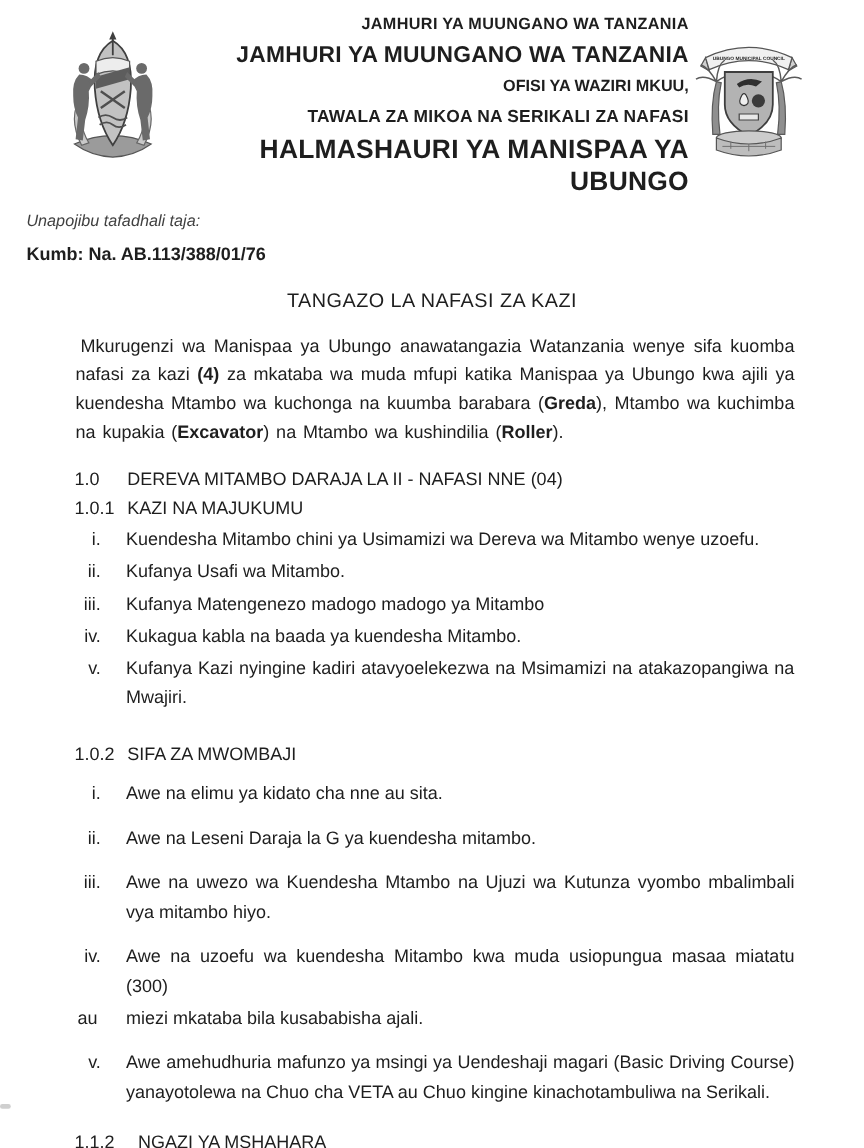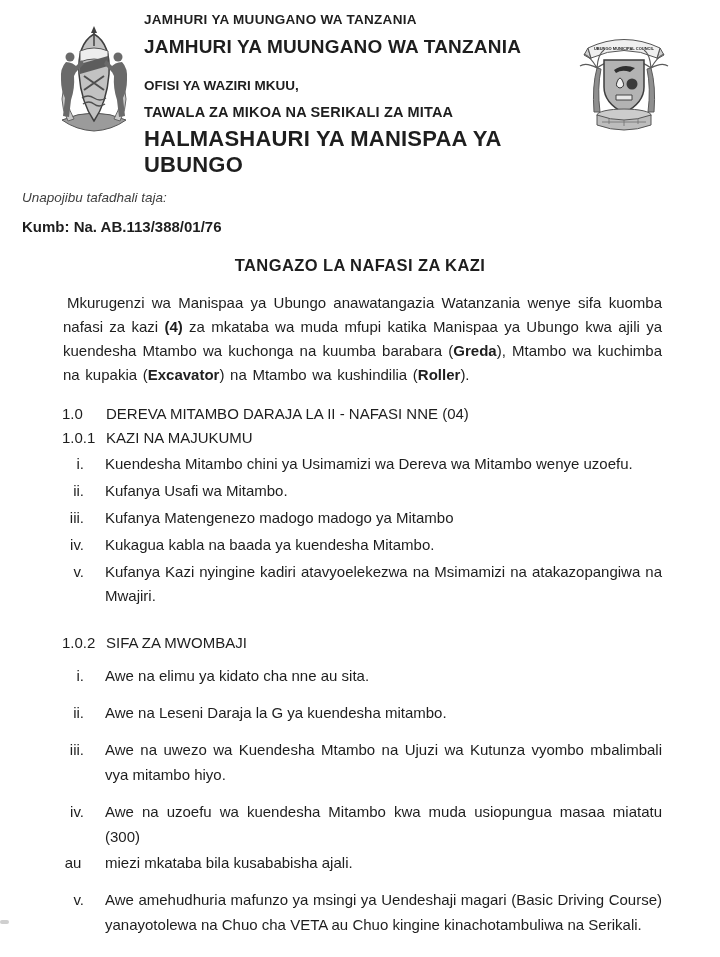--- a/index.html
+++ b/index.html
@@ -6,32 +6,32 @@
   .page {
     position:relative; width:720px; height:957px; margin:0 auto;
     background:#ffffff; color:#1e1e1e; overflow:hidden;
     font-family:"Liberation Sans", sans-serif;
   }
   
   .hdr { display:flex; padding-top:8px; }
   .emblem { flex:0 0 100px; width:100px; margin-top:16px; }
   .emblem.left  { margin-left:44px; }
   .emblem.right { margin-right:46px; }
-  .hdr-center { flex:1; text-align:left; padding-top:4px; }
+  .hdr-center { flex:1; text-align:right; padding-top:4px; }
   .h-small   { font-size:13.5px; font-weight:700; letter-spacing:.3px; }
   .h-large   { font-size:19px;   font-weight:700; margin-top:9px; letter-spacing:.2px; }
-  .h-office  { font-size:13.5px; font-weight:700; margin-top:20px; }
+  .h-office  { font-size:13.5px; font-weight:700; margin-top:6px; }
   .h-dept    { font-size:14.5px; font-weight:700; margin-top:11px; letter-spacing:.2px; }
   .h-council { font-size:22px;   font-weight:700; margin-top:6px; letter-spacing:.2px; }
   
   .refnote { margin:12px 0 0 22px; font-style:italic; font-size:13.5px; color:#404040; }
   .refrow  { display:flex; justify-content:space-between; margin:13px 98px 0 22px;
              font-weight:700; font-size:15px; }
   
-  .title { text-align:center; font-weight:700; font-size:16.5px; letter-spacing:.4px; margin-top:21px; }
+  .title { text-align:center; font-weight:400; font-size:16.5px; letter-spacing:.4px; margin-top:21px; }
   .intro { margin:16px 58px 0 63px; font-size:15px; line-height:24px;
            text-align:justify; text-indent:4px; word-spacing:1.5px; }
   .b { font-weight:700; }
   .sec { display:flex; font-weight:400; font-size:15px; margin-left:62px; margin-right:58px; }
   .sec-num  { flex:0 0 44px; }
   .sec-num-wide { flex:0 0 53px; }
   .mt-s10  { margin-top:18px; }
   .mt-s101 { margin-top:7px; }
   .mt-s102 { margin-top:26px; }
   .mt-s112 { margin-top:21px; }
@@ -79,21 +79,21 @@
           <path d="M78 38 Q84 44 83 56 Q83 66 79 74 L81 92 L75 93 L73 76 Q69 64 70 52 L66 44 Q71 38 78 38 Z"></path>
           <path d="M70 44 L62 36 L60 40 L68 48 Z"></path>
         </g>
       </svg>
     </div>
 
     <div class="hdr-center">
       <div class="h-small">JAMHURI YA MUUNGANO WA TANZANIA</div>
       <div class="h-large">JAMHURI YA MUUNGANO WA TANZANIA</div>
       <div class="h-office">OFISI YA WAZIRI MKUU,</div>
-      <div class="h-dept">TAWALA ZA MIKOA NA SERIKALI ZA MITAA</div>
+      <div class="h-dept">TAWALA ZA MIKOA NA SERIKALI ZA NAFASI</div>
       <div class="h-council">HALMASHAURI YA MANISPAA YA UBUNGO</div>
     </div>
 
     <div class="emblem right">
       <svg viewBox="0 0 100 112" width="100" height="112">
         <path d="M14 24 L10 31 L17 35 Z" fill="#d0d0d0" stroke="#555" stroke-width="1"></path>
         <path d="M86 24 L90 31 L83 35 Z" fill="#d0d0d0" stroke="#555" stroke-width="1"></path>
         <path d="M14 24 Q50 7 86 24 L83 34 Q50 19 17 34 Z" fill="#f0f0f0" stroke="#555" stroke-width="1"></path>
         <text x="50" y="26" font-size="4" text-anchor="middle" fill="#222">UBUNGO MUNICIPAL COUNCIL</text>
         <g stroke="#5a5a5a" stroke-width="1.2" fill="none">

